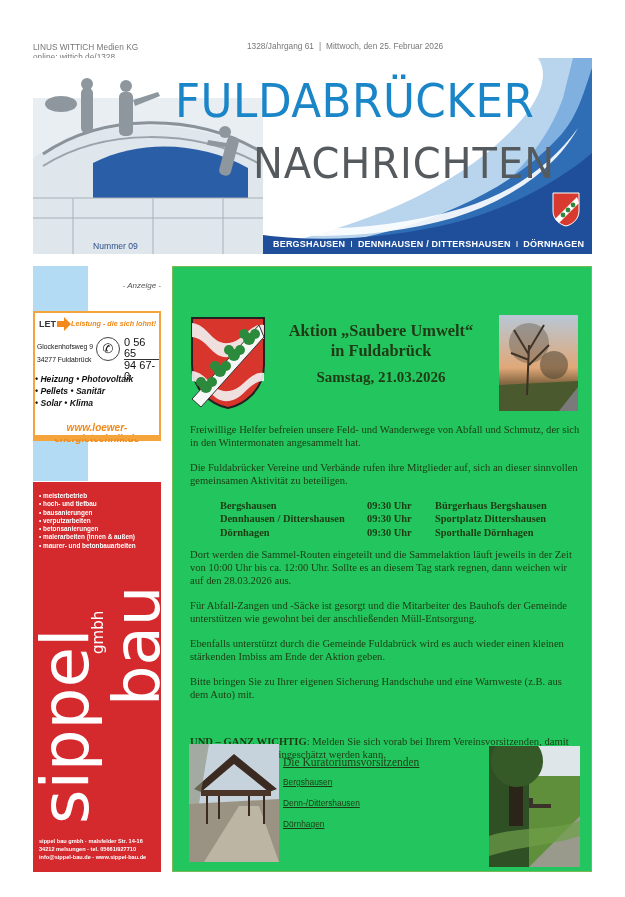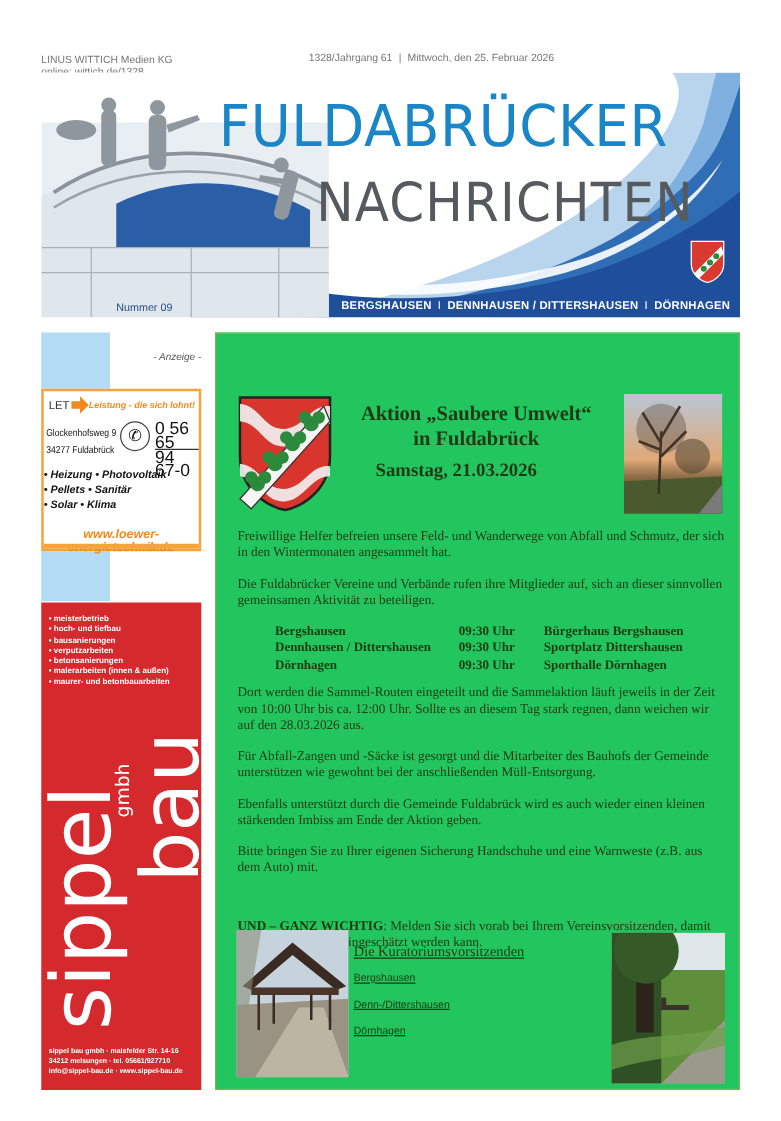--- a/index.html
+++ b/index.html
@@ -20,26 +20,26 @@
   .districts { position: absolute; left: 240px; top: 181px; font-size: 9px; font-weight: bold; color: #ffffff; white-space: nowrap; letter-spacing: 0.2px; }
   .districts .bar { margin: 0 5px; font-weight: normal; }
   .mast-crest { position: absolute; left: 518px; top: 133px; }
 
   
   .ad-column { position: absolute; left: 33px; top: 266px; width: 128px; height: 606px; }
   .ad-blue-strip { position: absolute; left: 0; top: 0; width: 55px; height: 215px; background: #b3dbf4; }
   .ad-label { position: absolute; right: 0; top: 15px; font-size: 8px; font-style: italic; color: #555; }
   .let-ad { position: absolute; left: 0; top: 45px; width: 128px; height: 130px; background: #fff; border: 2px solid #f4a43a; }
   .let-head { position: absolute; left: 2px; top: 4px; height: 16px; width: 120px; }
-  .let-logo { position: absolute; left: 2px; top: 2px; font-weight: normal; font-size: 9px; color: #333; }
+  .let-logo { position: absolute; left: 2px; top: 2px; font-weight: bold; font-size: 9px; color: #333; }
   .let-arrow { position: absolute; left: 20px; top: 0px; }
   .let-slogan { position: absolute; left: 34px; top: 2px; font-size: 7.2px; font-weight: bold; font-style: italic; color: #f08a1c; white-space: nowrap; }
   .let-addr { position: absolute; left: 2px; top: 27px; font-size: 8px; line-height: 13px; color: #111; font-family: "Liberation Sans", sans-serif; transform: scaleX(0.85); transform-origin: left top; }
   .let-phone-icon { position: absolute; left: 61px; top: 24px; width: 24px; height: 24px; border: 1px solid #444; border-radius: 50%; font-size: 13px; text-align: center; line-height: 22px; color: #111; }
-  .let-phone { position: absolute; left: 89px; top: 24px; font-size: 14px; line-height: 11px; color: #111; }
+  .let-phone { position: absolute; left: 89px; top: 24px; font-size: 11px; line-height: 11px; color: #111; }
   .let-phone .line1 { border-bottom: 1px solid #333; display: block; }
   .let-services { position: absolute; left: 0; width: 124px; top: 60px; text-align: left; font-size: 8.6px; font-weight: bold; font-style: italic; line-height: 12px; color: #111; }
   .let-url { position: absolute; left: 0; width: 124px; top: 109px; text-align: center; font-size: 10px; font-weight: bold; font-style: italic; color: #f08a1c; }
   .let-bottom-bar { position: absolute; left: 0; bottom: 0; width: 124px; height: 4px; background: #f4a43a; }
 
   .sippel-ad { position: absolute; left: 0; top: 216px; width: 128px; height: 390px; background: #d42a2e; color: #fff; }
   .sippel-list { position: absolute; left: 6px; top: 10px; font-size: 6.4px; line-height: 8.3px; font-weight: bold; list-style: none; }
   .sippel-list li::before { content: "• "; }
   .sippel-brand { position: absolute; left: 0; top: 80px; width: 128px; height: 260px; }
   .sippel-word { position: absolute; font-family: "DejaVu Sans", sans-serif; color: #fff; white-space: nowrap; transform: rotate(-90deg); transform-origin: left top; }
@@ -47,21 +47,21 @@
 
   
   .article { position: absolute; left: 172px; top: 266px; width: 420px; height: 606px; background: #22c55e; border: 1px solid #7ab956; }
   .crest-big { position: absolute; left: 16px; top: 48px; }
   .photo { position: absolute; overflow: hidden; }
   .photo-top-right { left: 326px; top: 48px; width: 79px; height: 96px; }
   .photo-bottom-left { left: 16px; top: 477px; width: 90px; height: 118px; }
   .photo-bottom-right { left: 316px; top: 479px; width: 91px; height: 121px; }
 
   .headline { position: absolute; left: 94px; width: 228px; top: 54px; text-align: center; font-family: "Liberation Serif", serif; font-weight: bold; font-size: 16.4px; line-height: 20px; color: #1f3a14; }
-  .event-date { position: absolute; left: 78px; width: 228px; top: 102px; text-align: center; font-family: "Liberation Serif", serif; font-weight: bold; font-size: 15px; color: #1f3a14; }
+  .event-date { position: absolute; left: 94px; width: 228px; top: 102px; text-align: center; font-family: "Liberation Serif", serif; font-weight: bold; font-size: 15px; color: #1f3a14; }
 
   .body-text { position: absolute; left: 17px; width: 392px; font-family: "Liberation Serif", serif; font-size: 10.6px; line-height: 13px; color: #1d3a12; }
   .p1 { top: 156px; }
   .p2 { top: 194px; }
   .schedule { position: absolute; left: 47px; top: 232px; font-family: "Liberation Serif", serif; font-weight: bold; font-size: 10.4px; line-height: 13.3px; color: #1d3a12; border-collapse: collapse; }
   .schedule td { padding: 0; white-space: nowrap; }
   .schedule td.c1 { width: 147px; }
   .schedule td.c2 { width: 68px; }
   .p3 { top: 281px; }
   .p4 { top: 332px; }

